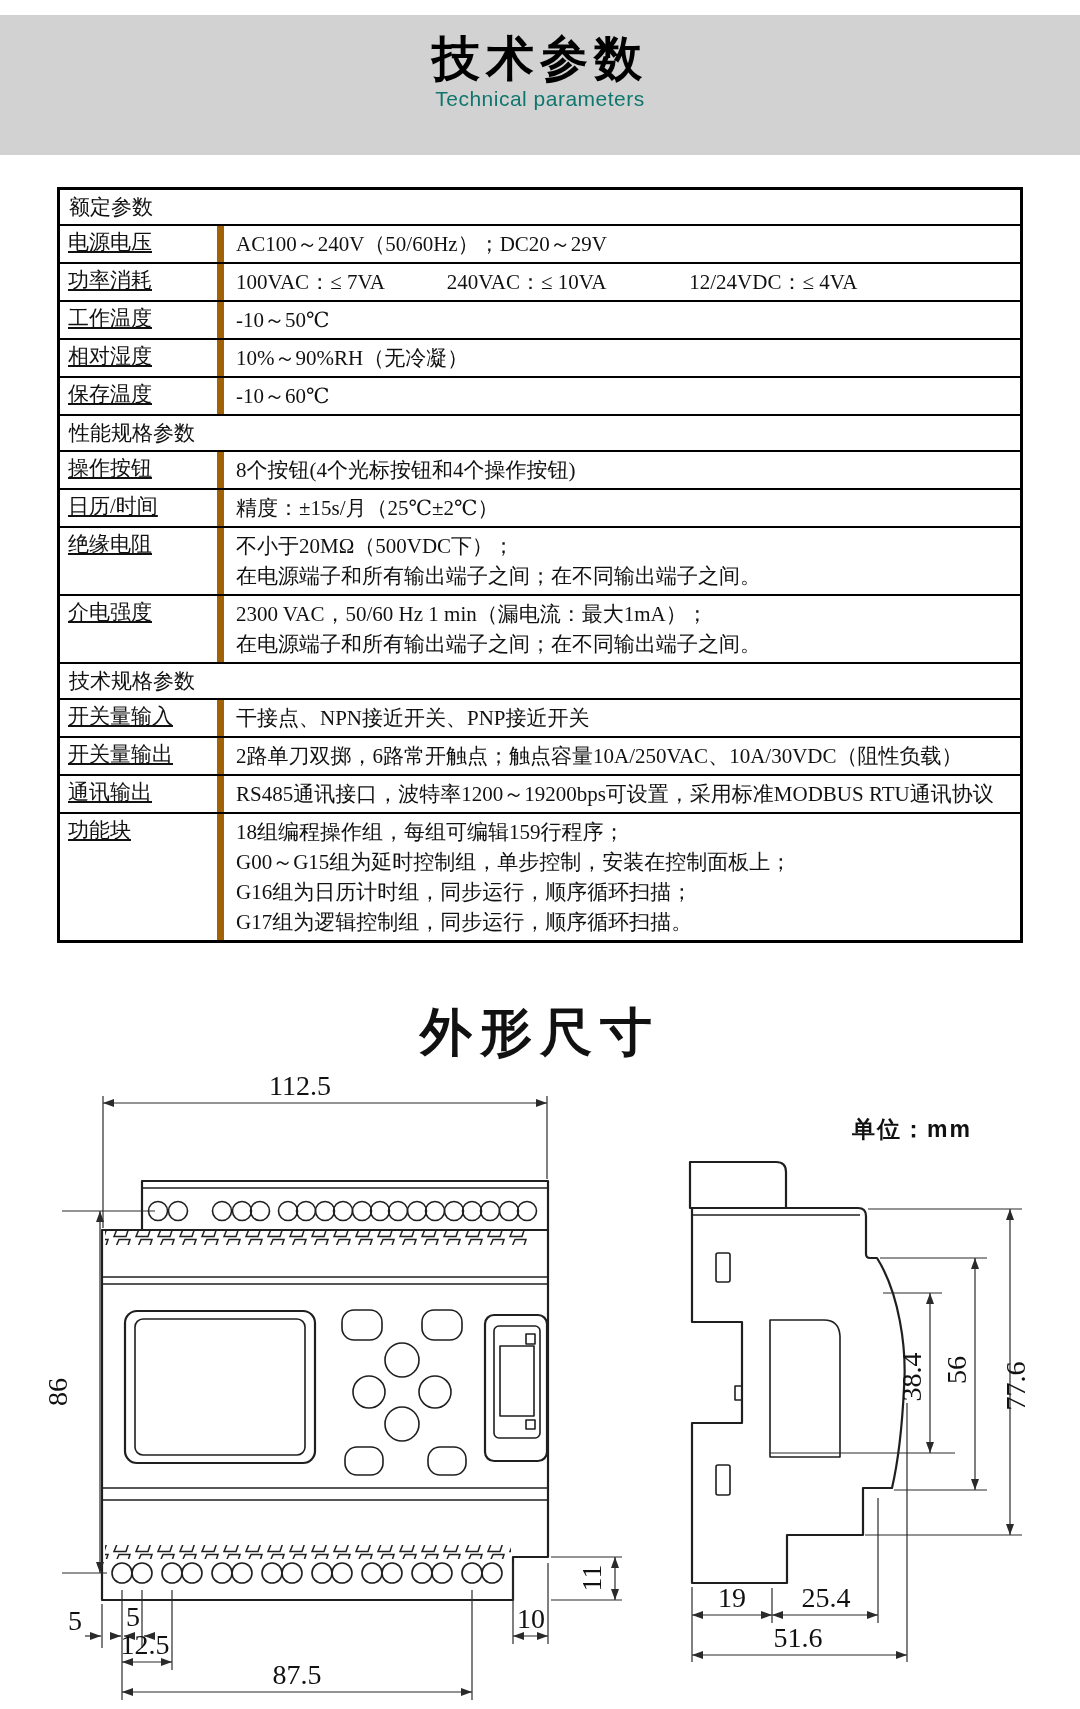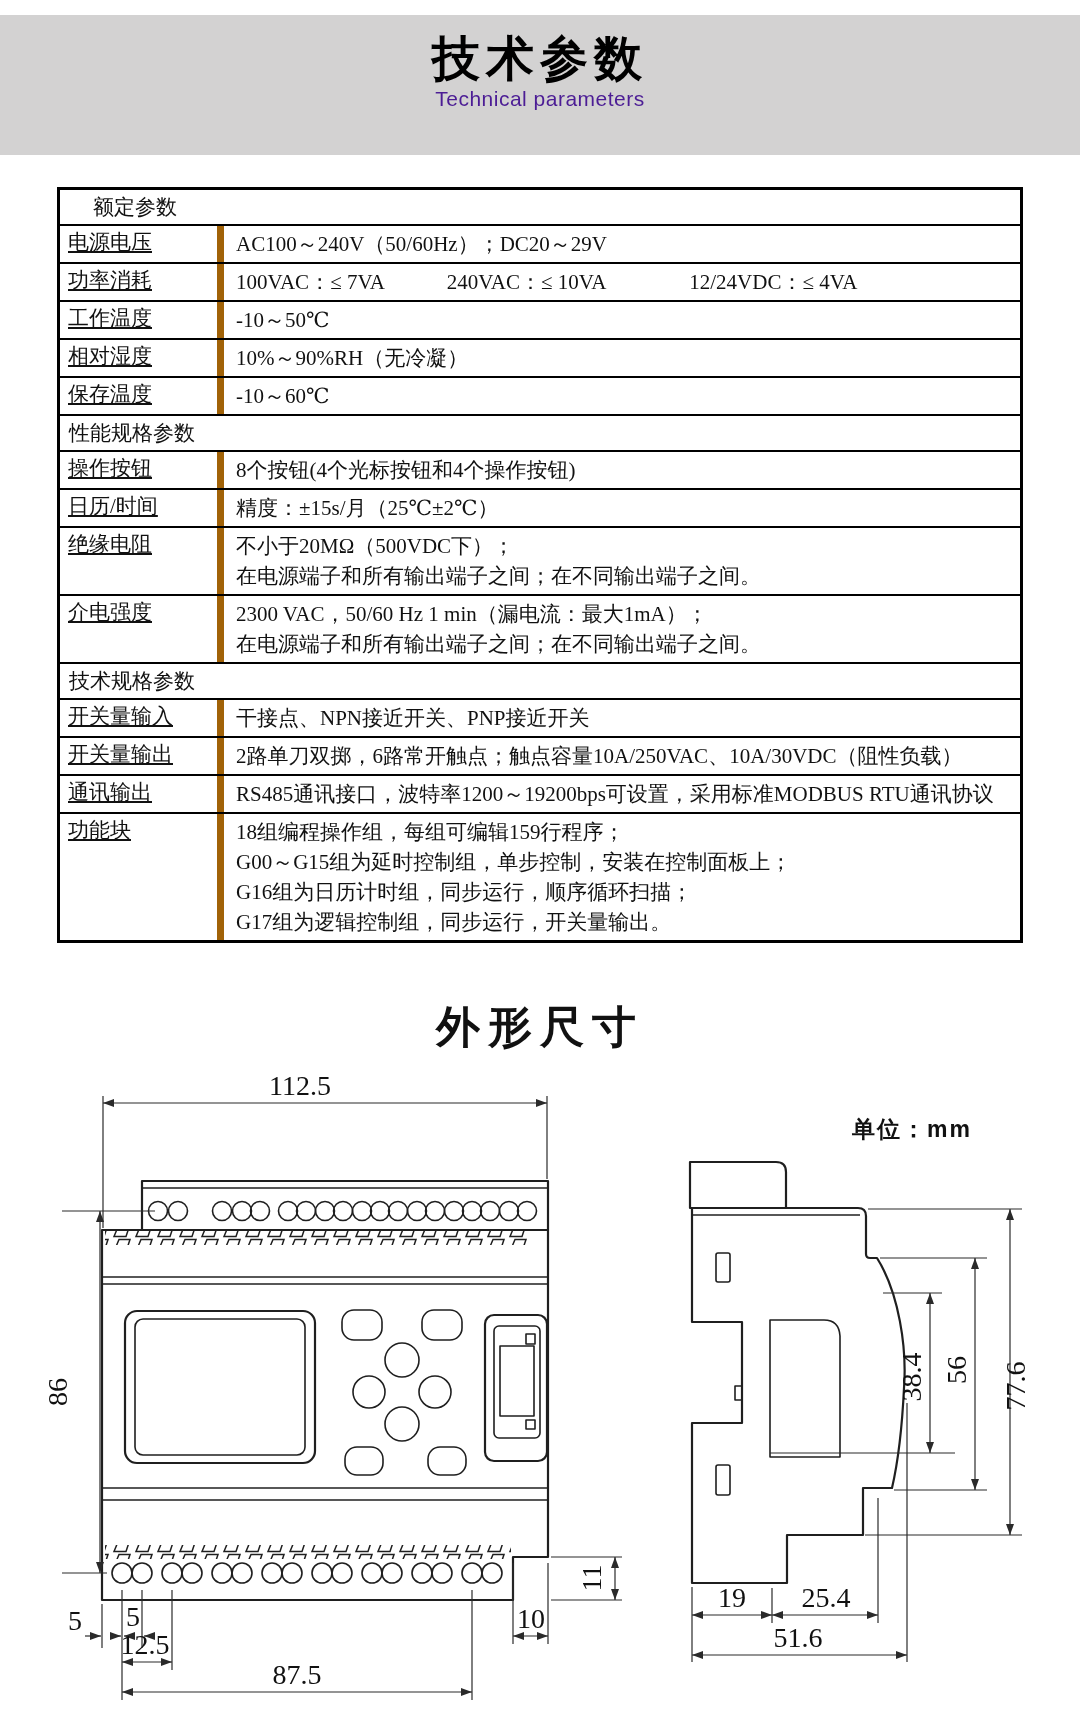--- a/index.html
+++ b/index.html
@@ -4,35 +4,35 @@
 <style>
   html,body { margin:0; padding:0; background:#ffffff; }
   * { box-sizing:border-box; }
   .page { position:relative; width:1080px; height:1709px; background:#fff; overflow:hidden;
           font-family:"Liberation Sans", sans-serif; color:#111; }
 
   
   .band { position:absolute; left:0; top:15px; width:1080px; height:140px; background:#d3d2d2; text-align:center; }
   .band .h1 { margin:0; padding-top:16px; font-size:48px; line-height:56px; font-weight:bold;
               letter-spacing:6px; color:#000; }
-  .band .sub { font-size:21px; line-height:24px; color:#4c1d95; letter-spacing:0.5px; }
+  .band .sub { font-size:21px; line-height:24px; color:#0f766e; letter-spacing:0.5px; }
 
   
   .spec { position:absolute; left:57px; top:187px; width:966px; border:3px solid #000;
           font-family:"Liberation Serif","DejaVu Serif",serif; font-size:21px; color:#111; }
   .trow { display:flex; border-top:2px solid #000; align-items:stretch; }
-  .trow:first-child { border-top:none;margin-left:24px; }
+  .trow:first-child { border-top:none; }
   .tsec { flex:1; padding:2px 9px; line-height:30px; }
   .tlabel { flex:0 0 164px; width:164px; border-right:7px solid #a16207; padding:1px 8px; line-height:30px;text-decoration:underline; }
   .tval { flex:1; padding:3px 12px; line-height:30px; }
   .tval div { line-height:30px; }
 
   
   .dim-title { position:absolute; left:0; top:998px; width:1080px; text-align:center;
-               font-size:44px; font-weight:bold; letter-spacing:8px; color:#111; }
+               font-size:52px; font-weight:bold; letter-spacing:8px; color:#111; }
   .unit { position:absolute; left:852px; top:1114px; font-size:23px; font-weight:bold; color:#111; letter-spacing:2px; }
 
   svg.draw { position:absolute; top:1058px; }
   #front-svg { left:45px; }
   #side-svg { left:630px; }
 
   .ol  { fill:none; stroke:#1f1f1f; stroke-width:2.2; stroke-linejoin:round; stroke-linecap:round; }
   .ol2 { fill:none; stroke:#1f1f1f; stroke-width:1.6; stroke-linejoin:round; }
   .dim { fill:none; stroke:#2a2a2a; stroke-width:1.2; }
   .dt  { font-family:"Liberation Serif","DejaVu Serif",serif; font-size:28px; fill:#111; }
@@ -135,21 +135,21 @@
       <div class="tval">
           <div>RS485通讯接口，波特率1200～19200bps可设置，采用标准MODBUS RTU通讯协议</div>
         </div>
     </div>
     <div class="trow">
       <div class="tlabel">功能块</div>
       <div class="tval">
         <div>18组编程操作组，每组可编辑159行程序；</div>
         <div>G00～G15组为延时控制组，单步控制，安装在控制面板上；</div>
         <div>G16组为日历计时组，同步运行，顺序循环扫描；</div>
-        <div>G17组为逻辑控制组，同步运行，开关量输出。</div>
+        <div>G17组为逻辑控制组，同步运行，顺序循环扫描。</div>
       </div>
     </div>
   </div>
 
   <div class="dim-title">外形尺寸</div>
   <div class="unit">单位：mm</div>
 
   <svg id="front-svg" class="draw" width="585" height="651" viewBox="0 0 585 651">
     <defs>
       <marker id="fa" markerWidth="12" markerHeight="10" refX="11" refY="5" orient="auto-start-reverse" markerUnits="userSpaceOnUse">

